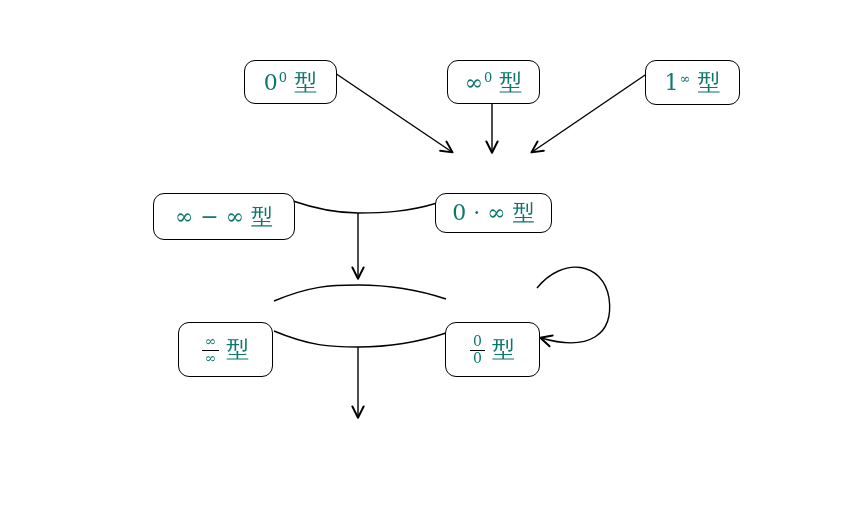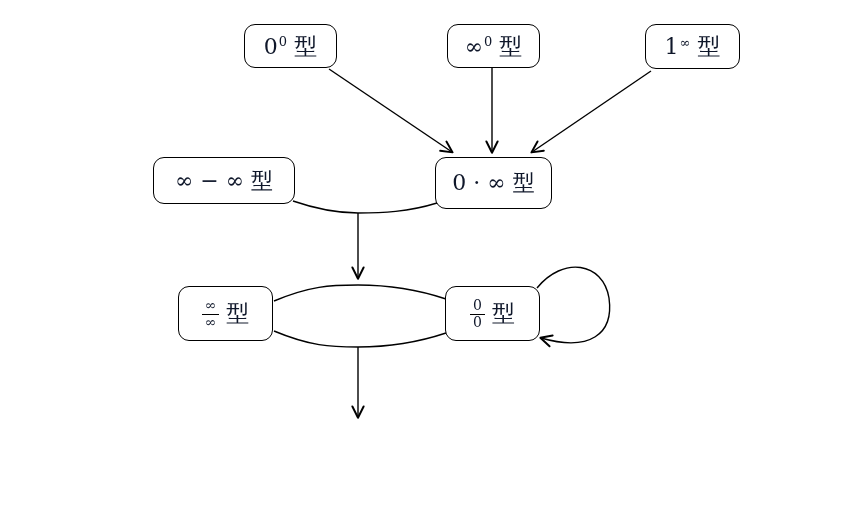--- a/index.html
+++ b/index.html
@@ -29,22 +29,23 @@
   .node {
     position: absolute;
     box-sizing: border-box;
     border: 1.9px solid #000000;
     border-radius: 11px;
     background: #ffffff;
     display: flex;
     align-items: center;
     justify-content: center;
     font-size: 22px;
-    color: #0f172a;
+    color: #0f766e;
     white-space: nowrap;
+    margin-top: 36px;
   }
   .node .suffix {
     margin-left: 7px;
     font-size: 23px;
   }
   .supscript {
     font-size: 13px;
     position: relative;
     top: -0.55em;
     margin-left: 1px;
@@ -105,21 +106,21 @@
 
   <div class="node" style="left:645px; top:24px; width:95px; height:45px;">
     <span><span>1</span><span class="supscript">∞</span></span>
     <span class="suffix">型</span>
   </div>
 
   <div class="node" style="left:153px; top:157px; width:142px; height:47px;">
     <span>∞ − ∞ 型</span>
   </div>
 
-  <div class="node" style="left:435px; top:157px; width:117px; height:52px;">
+  <div class="node" style="left:435px; top:157px; width:117px; height:40px;">
     <span>0 · ∞ 型</span>
   </div>
 
   <div class="node" style="left:178px; top:286px; width:95px; height:55px;">
     <span class="frac">
       <span class="num">∞</span>
       <span class="den">∞</span>
     </span>
     <span class="suffix">型</span>
   </div>

